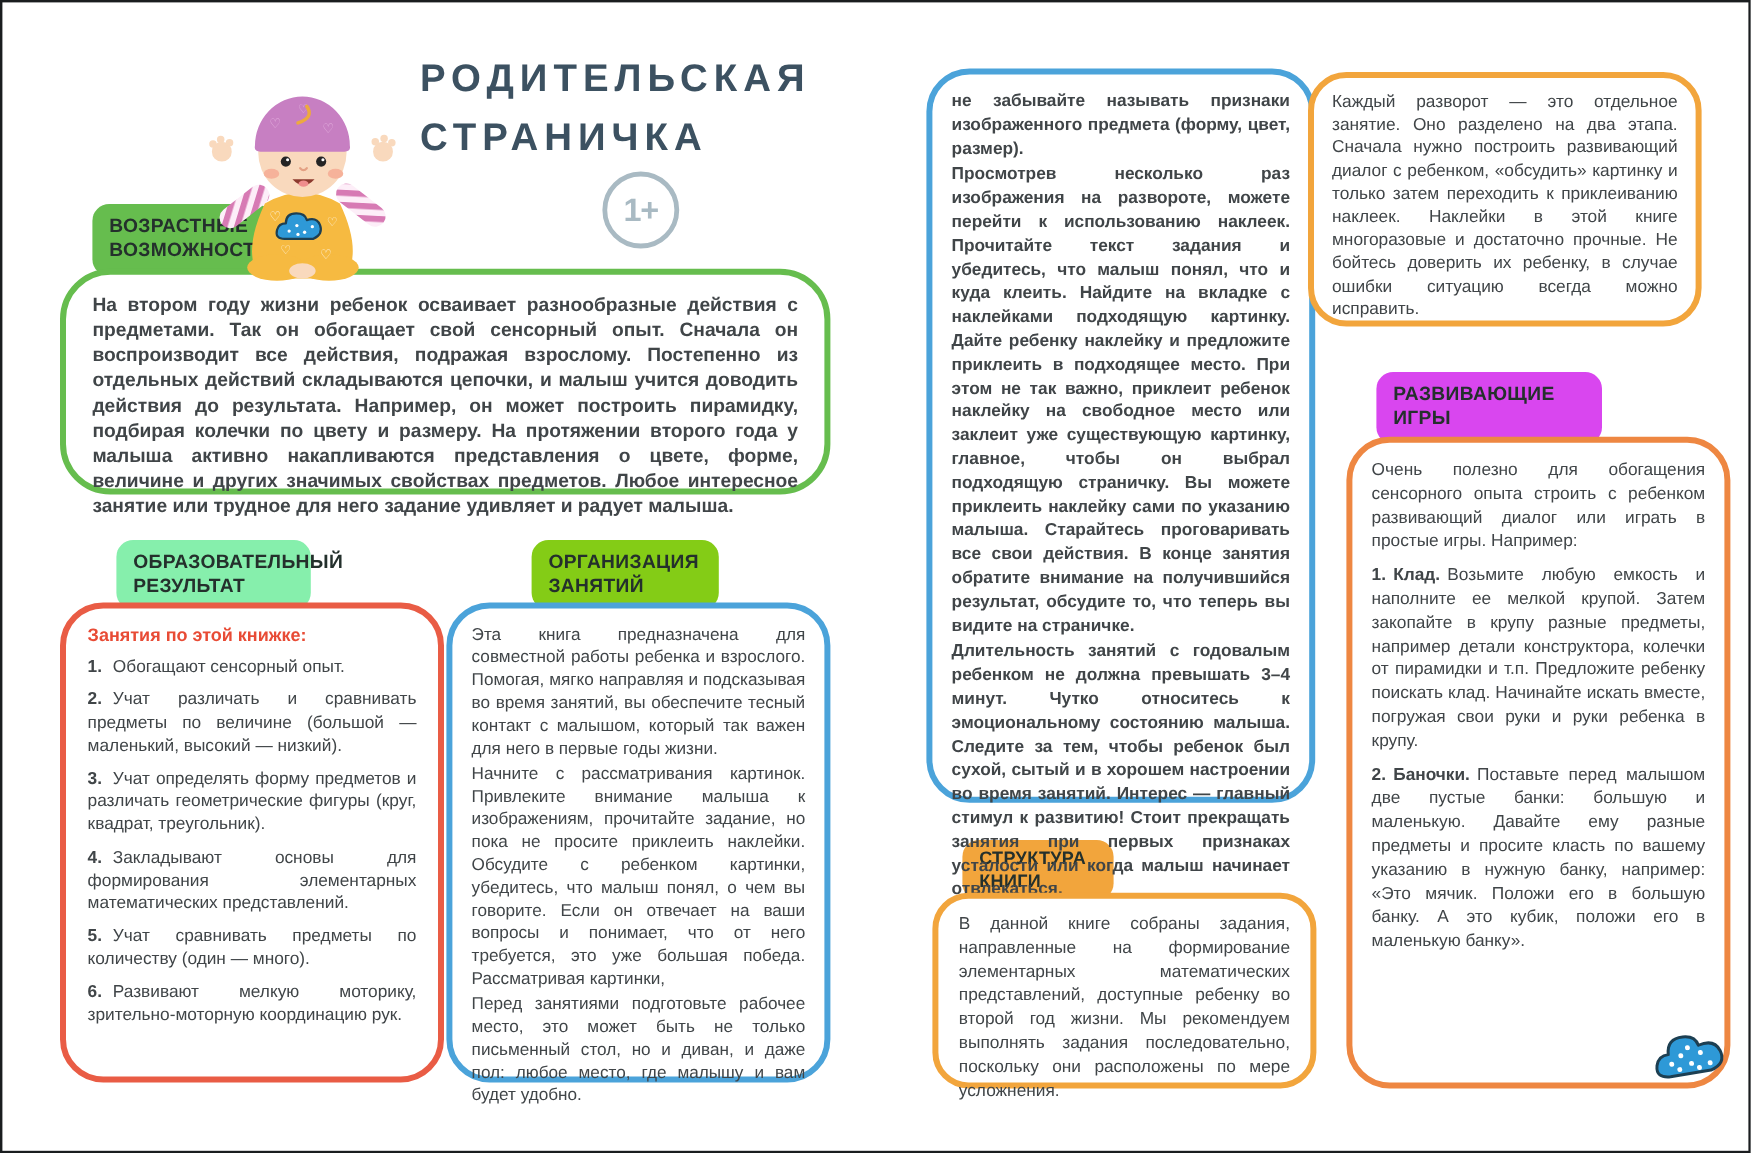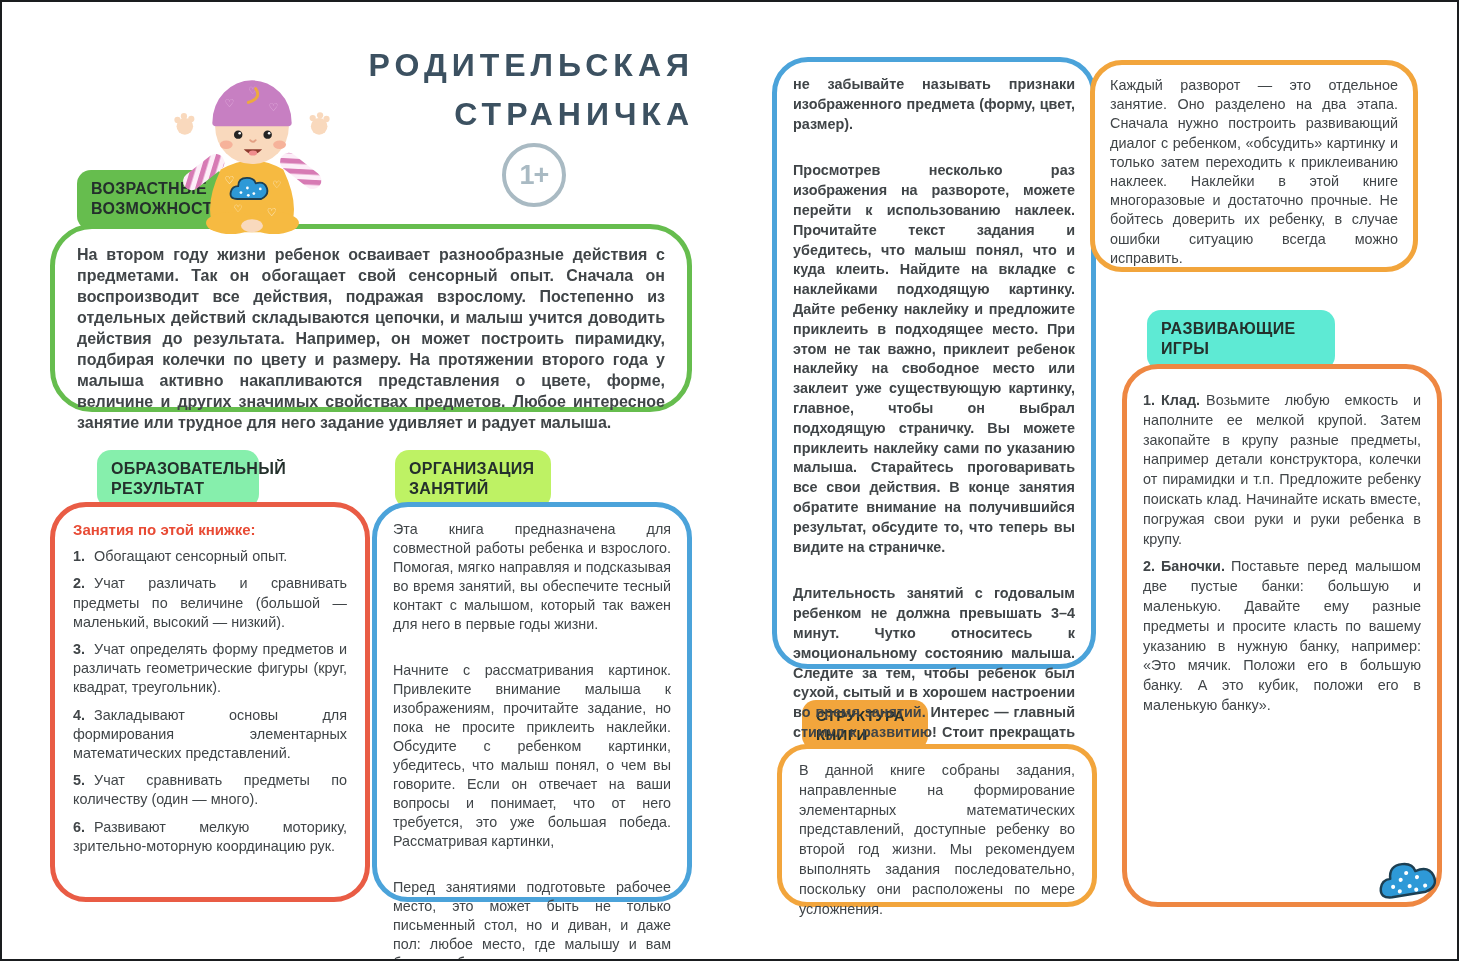--- a/index.html
+++ b/index.html
@@ -2,41 +2,41 @@
 <html lang="ru"><head>
 <meta charset="utf-8">
 <style>
   html,body{margin:0;padding:0;background:#e9e9e9;}
   .page{
     position:relative;width:1459px;height:961px;background:#ffffff;
     border:2px solid #1a1d1f;box-sizing:border-box;overflow:hidden;
     font-family:"Liberation Sans",sans-serif;color:#404548;
   }
   
-  .title{position:absolute;left:348px;top:44px;width:344px;margin:0;text-align:right;z-index:4;
+  .title{position:absolute;left:348px;top:44px;width:344px;margin:0;text-align:left;z-index:4;
          color:#3c5161;font-weight:bold;}
   .title span{display:block;font-size:32px;letter-spacing:5px;line-height:38px;}
   .title .l2{margin-top:11px;}
   .age-badge{position:absolute;left:500px;top:141px;width:56px;height:56px;z-index:4;
     border:4px solid #a9bac3;border-radius:50%;display:flex;align-items:center;justify-content:center;
     color:#a9bac3;font-weight:bold;font-size:27px;letter-spacing:-1px;}
   .baby{position:absolute;left:158px;top:44px;width:184px;height:192px;z-index:4;}
   
   .tab{position:absolute;z-index:1;border-radius:14px;box-sizing:border-box;
        padding:9px 14px 0;font-weight:bold;font-size:16px;line-height:20px;
        color:#24302c;letter-spacing:.3px;}
   .tab span{display:block;}
   .box{position:absolute;z-index:2;background:#fff;box-sizing:border-box;border-style:solid;}
   .box p{margin:0;text-align:justify;}
-  .box p + p{margin-top:27px;}
+  .box p + p{margin-top:2px;}
   .green  {border-color:#66bd4e;} .bg-green {background:#66bd4e;}
   .red    {border-color:#e95c45;} .bg-red   {background:#86efac;}
-  .blue   {border-color:#4ba3da;} .bg-blue  {background:#bef264;}
+  .blue   {border-color:#4ba3da;} .bg-blue  {background:#84cc16;margin-left:48px;}
   .amber  {border-color:#f2a53c;} .bg-amber {background:#f2a53c;}
-  .orange {border-color:#ee8742;} .bg-orange{background:#5eead4;}
+  .orange {border-color:#ee8742;} .bg-orange{background:#d946ef;}
 
   .tab-age    {left:75px;  top:168px; width:150px; height:60px;}
   .box-age    {left:48px;  top:222px; width:642px; height:188px; border-width:5px; border-radius:42px;
                padding:15px 22px; font-size:16px; line-height:21px;font-weight:bold;}
   .tab-edu    {left:95px;  top:448px; width:162px; height:58px;}
   .box-edu    {left:48px;  top:500px; width:320px; height:400px; border-width:5px; border-radius:36px;
                padding:13px 18px; font-size:14.4px; line-height:19.2px;}
   .tab-org    {left:393px; top:448px; width:156px; height:58px;}
   .box-org    {left:370px; top:500px; width:320px; height:400px; border-width:5px; border-radius:36px;
                padding:13px 16px; font-size:14.3px; line-height:19px;}
@@ -171,20 +171,21 @@
 
   <div class="box box-spread amber">
     <p>Каждый разворот — это отдельное занятие. Оно разделено на два этапа. Сначала нужно построить развивающий диалог с ребенком, «обсудить» картинку и только затем переходить к приклеиванию наклеек. Наклейки в этой книге многоразовые и достаточно прочные. Не бойтесь доверить их ребенку, в случае ошибки ситуацию всегда можно исправить.</p>
   </div>
 
   <div class="tab tab-games bg-orange">
     <span>РАЗВИВАЮЩИЕ</span>
     <span>ИГРЫ</span>
   </div>
   <div class="box box-games orange">
+    <p>Очень полезно для обогащения сенсорного опыта строить с ребенком развивающий диалог или играть в простые игры. Например:</p>
     <p class="item"><b>1.</b><b class="gname">Клад.</b><span>Возьмите любую емкость и наполните ее мелкой крупой. Затем закопайте в крупу разные предметы, например детали конструктора, колечки от пирамидки и т.п. Предложите ребенку поискать клад. Начинайте искать вместе, погружая свои руки и руки ребенка в крупу.</span></p>
     <p class="item"><b>2.</b><b class="gname">Баночки.</b><span>Поставьте перед малышом две пустые банки: большую и маленькую. Давайте ему разные предметы и просите класть по вашему указанию в нужную банку, например: «Это мячик. Положи его в большую банку. А это кубик, положи его в маленькую банку».</span></p>
   </div>
 
   <div class="tab tab-struct bg-amber">
     <span>СТРУКТУРА</span>
     <span>КНИГИ</span>
   </div>
   <div class="box box-struct amber">
     <p>В данной книге собраны задания, направленные на формирование элементарных математических представлений, доступные ребенку во второй год жизни. Мы рекомендуем выполнять задания последовательно, поскольку они расположены по мере усложнения.</p>

